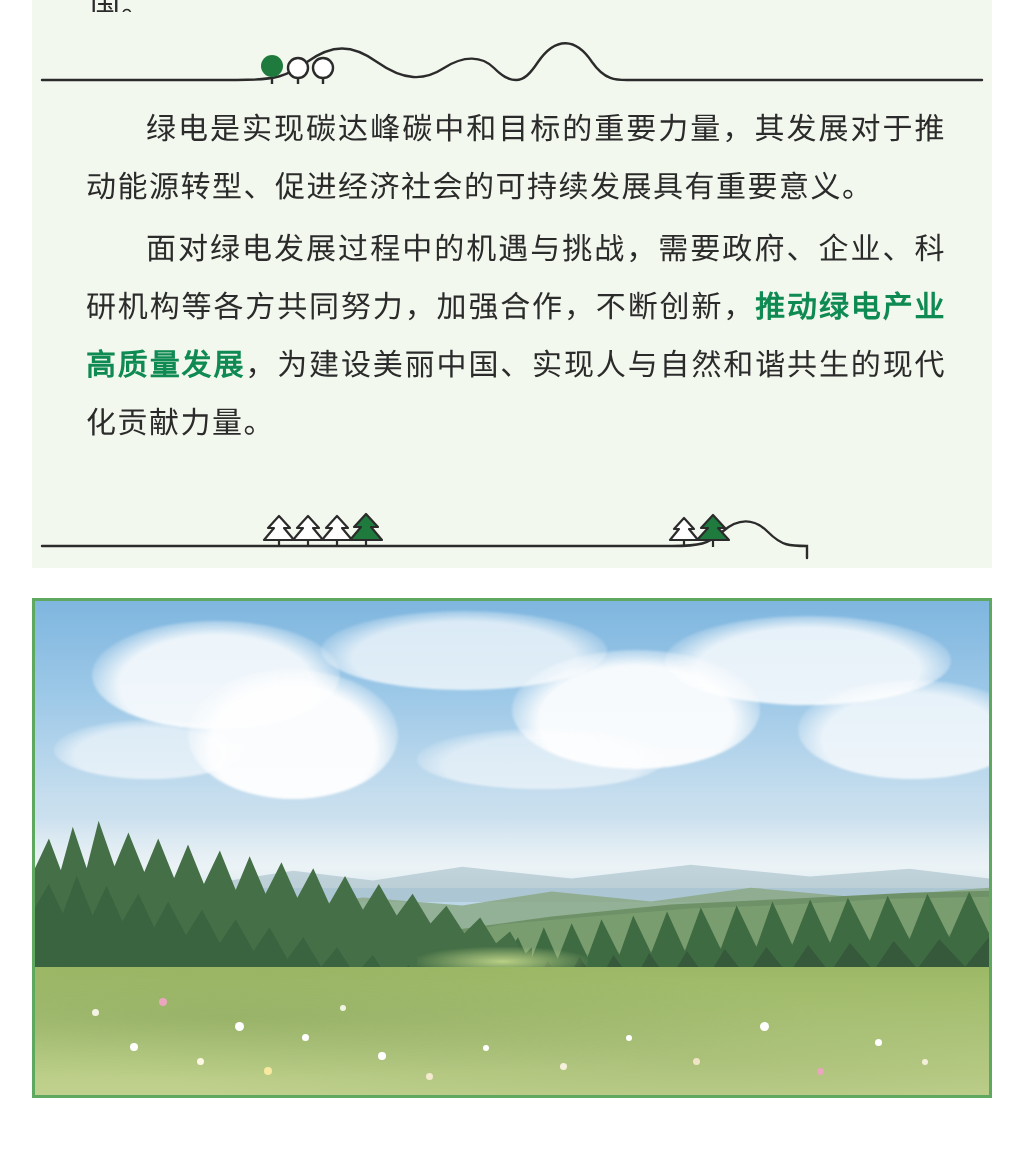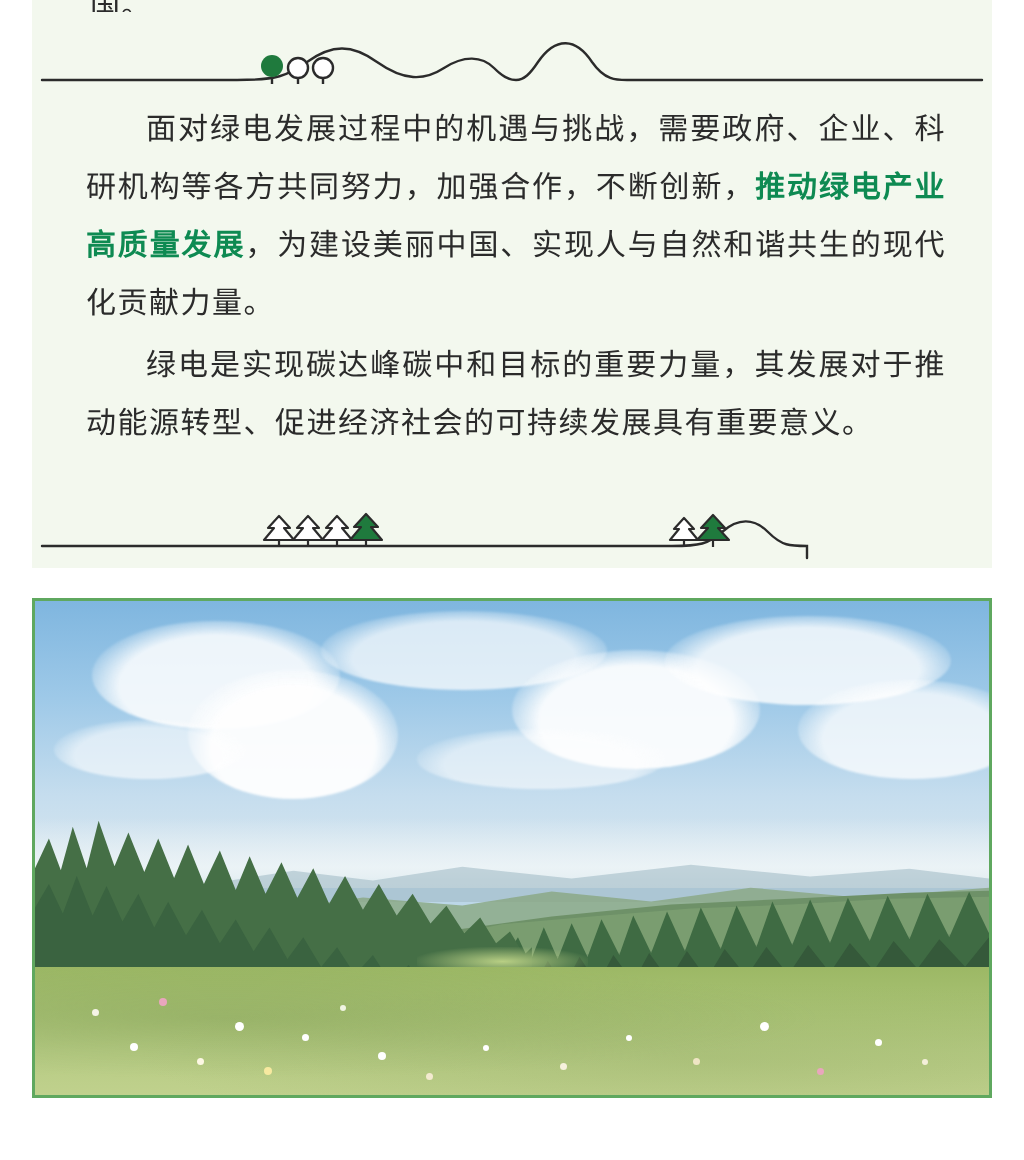--- a/index.html
+++ b/index.html
@@ -180,22 +180,22 @@
       <circle cx="240" cy="30" r="11" fill="#1f7a3d"></circle>
       <path d="M240 41 L240 48" stroke="#2b2b2b" stroke-width="2.4"></path>
       <circle cx="266" cy="32" r="10" fill="#ffffff" stroke="#2b2b2b" stroke-width="2.4"></circle>
       <path d="M266 42 L266 48" stroke="#2b2b2b" stroke-width="2.4"></path>
       <circle cx="291" cy="32" r="10" fill="#ffffff" stroke="#2b2b2b" stroke-width="2.4"></circle>
       <path d="M291 42 L291 48" stroke="#2b2b2b" stroke-width="2.4"></path>
     </svg>
   </div>
 
   <div class="body-text">
+    <p class="para"><span>绿电是实现碳达峰碳中和目标的重要力量，其发展对于推动能源转型、促进经济社会的可持续发展具有重要意义。</span></p>
     <p class="para"><span>面对绿电发展过程中的机遇与挑战，需要政府、企业、科研机构等各方共同努力，加强合作，不断创新，</span><span class="hl">推动绿电产业高质量发展</span><span>，为建设美丽中国、实现人与自然和谐共生的现代化贡献力量。</span></p>
-    <p class="para"><span>绿电是实现碳达峰碳中和目标的重要力量，其发展对于推动能源转型、促进经济社会的可持续发展具有重要意义。</span></p>
   </div>
 
   <div class="divider bottom">
     <svg width="960" height="56" viewBox="0 0 960 56">
       <path d="M10 36 L640 36 C668 36 676 34 690 22 C706 8 722 8 736 22 C750 36 758 36 775 36 L775 48" fill="none" stroke="#2b2b2b" stroke-width="2.4" stroke-linecap="round"></path>
 
       <g stroke="#2b2b2b" stroke-width="2.2" stroke-linejoin="round">
         <path d="M247 6 L258 18 L252 18 L262 30 L232 30 L242 18 L236 18 Z" fill="#ffffff"></path>
         <path d="M247 30 L247 36"></path>
         <path d="M276 6 L287 18 L281 18 L291 30 L261 30 L271 18 L265 18 Z" fill="#ffffff"></path>

